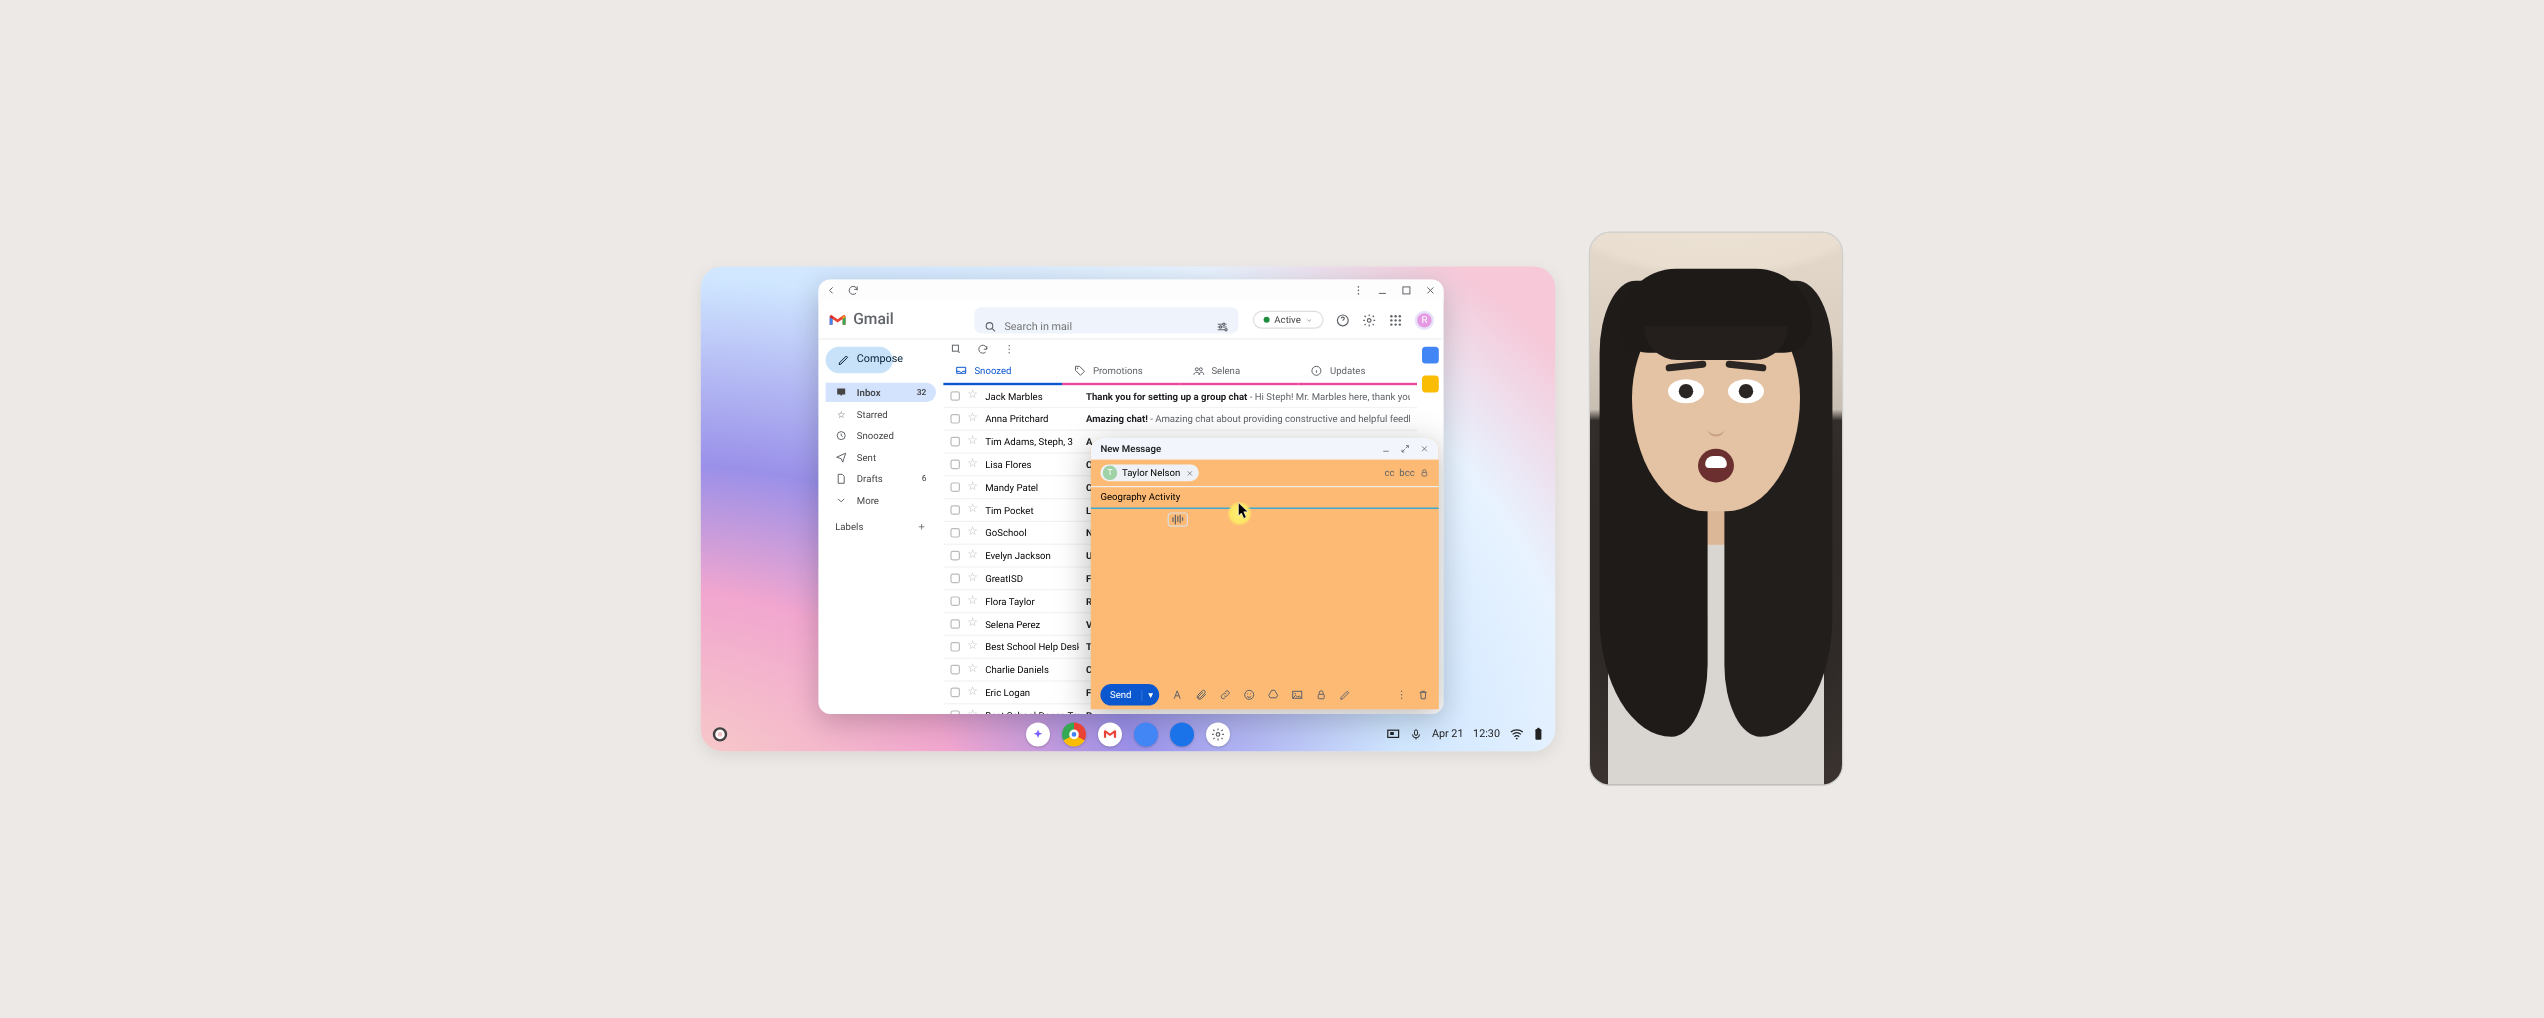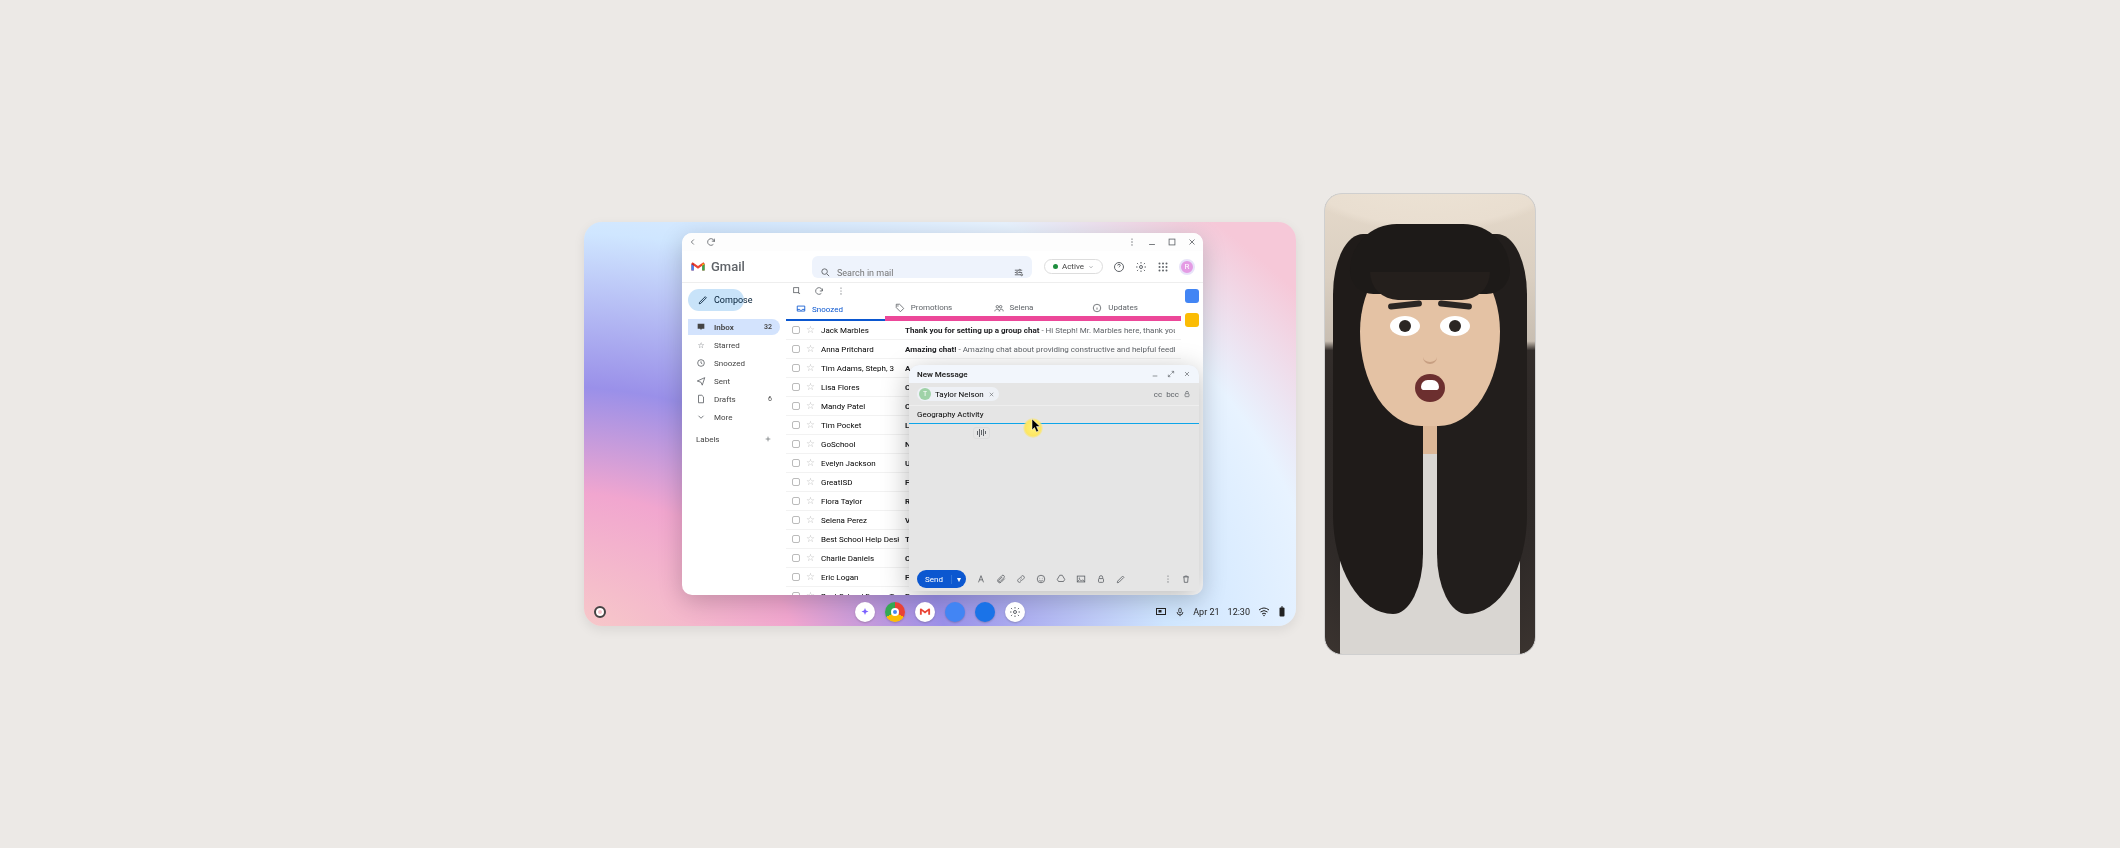--- a/index.html
+++ b/index.html
@@ -69,38 +69,38 @@
   .compose { background:#c8e3f9; color:#001d35; border-radius: 12px; padding: 6px 10px; font-size:9px; display:flex; align-items:center; gap:6px; width: 56px; margin-bottom:6px;}
   .nav-item { display:flex; align-items:center; gap:8px; padding: 3px 8px; border-radius: 0 10px 10px 0; font-size:8px; color:#444;}
   .nav-item.active { background:#d3e3fd; font-weight:600;}
   .nav-icon { width:10px; height:10px; color:#5f6368; display:flex; align-items:center; justify-content:center;}
   .nav-item span.badge { margin-left:auto; font-size:7px; color:#444;}
   .labels-hd { font-size:8px; color:#444; padding: 8px 8px 0; display:flex; align-items:flex-start; justify-content:space-between;}
 
   .mail-pane { flex:1; display:flex; flex-direction:column; overflow:hidden;}
   .mail-toolbar { height:16px; display:flex; align-items:center; gap: 12px; padding:0 6px; font-size:8px; color:#5f6368;}
   .tabs { display:flex; height:22px; }
-  .tab { flex:1; display:flex; align-items:center; gap:6px; padding: 0 10px; font-size:8px; color:#5f6368; border-bottom: 5px solid #ec4899;}
+  .tab { flex:1; display:flex; align-items:center; gap:6px; padding: 0 10px; font-size:8px; color:#5f6368; border-bottom: 2px solid #ec4899;}
   .tab.active { color:#0b57d0; border-bottom: 2px solid #0b57d0;}
   .mail-list { flex:1; overflow:hidden;}
   .mail-row { display:flex; align-items:center; gap:6px; padding: 4px 6px; font-size:8px; border-bottom:1px solid #f2f2f2;}
   .mail-row .cb { width:8px;height:8px;border:1px solid #bbb;border-radius:2px;}
   .mail-row .star { color:#bbb; font-size:10px; line-height:1;}
   .mail-row .sender { width: 78px; overflow:hidden; white-space:nowrap;}
   .mail-row .subject { flex:1; overflow:hidden; white-space:nowrap; color:#202124;}
   .mail-row .snippet { color:#5f6368;}
   .mail-row.bold .sender, .mail-row.bold .subject { font-weight:400;}
 
   .side-addons { width:22px; padding:6px 0; display:flex; flex-direction:column; align-items:center; gap:10px;}
   .addon { width:14px; height:14px; border-radius:3px;}
 
   .compose-win {
     position:absolute; right: 4px; bottom: 4px;
     width: 290px; height: 226px;
-    background:#e5e5e5; border-radius: 10px 10px 0 0;
+    background:#fdba74; border-radius: 10px 10px 0 0;
     box-shadow: 0 6px 28px rgba(0,0,0,0.28);
     display:flex; flex-direction:column;
     overflow:hidden;
   }
   .cw-head { height:18px; background:#f2f6fc; display:flex; align-items:center; padding:0 8px; font-size:8px; color:#222;}
   .cw-head .title { font-weight:600;}
   .cw-head .ctl { margin-left:auto; display:flex; gap:8px; color:#5f6368;}
   .cw-to { display:flex; align-items:center; gap:6px; padding: 4px 8px; border-bottom:1px solid #eee; font-size:8px;}
   .chip { background:#eef1f6; border-radius:10px; padding:1px 4px 1px 2px; display:flex; align-items:center; gap:4px;}
   .chip .ava { width:12px;height:12px;border-radius:50%; background:#9fd2a7; color:#fff; font-size:7px; display:flex;align-items:center;justify-content:center;}

